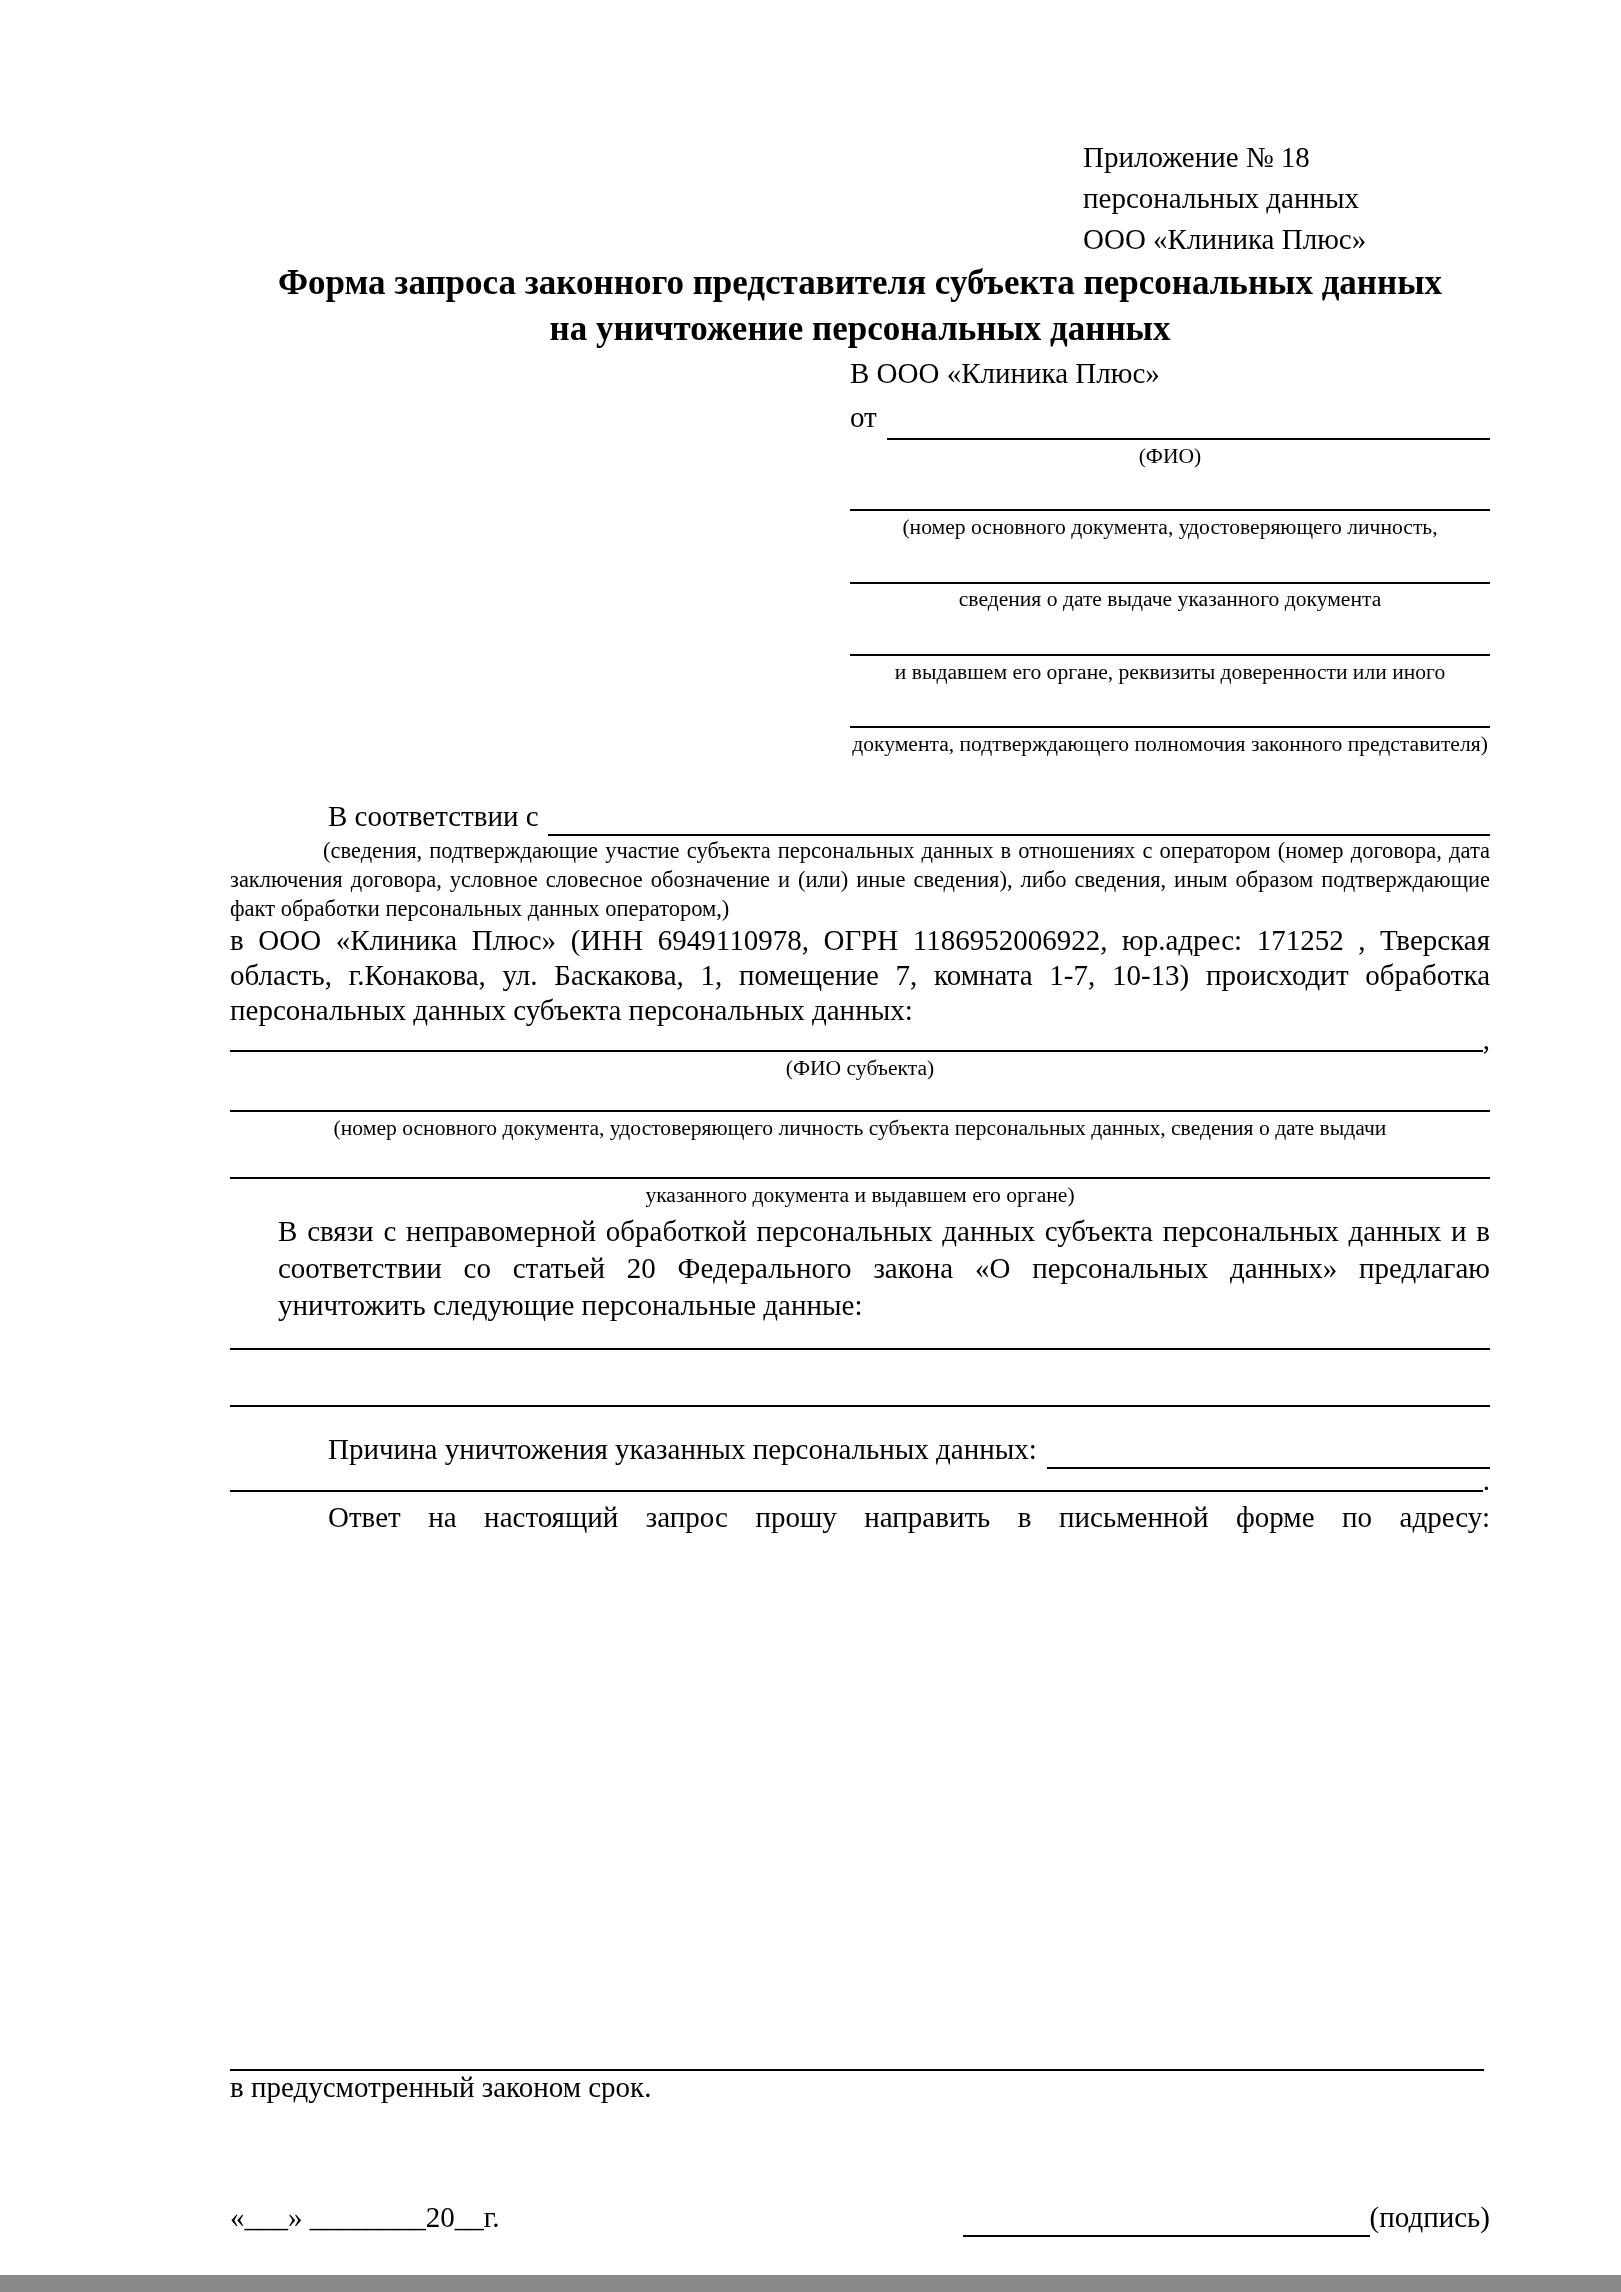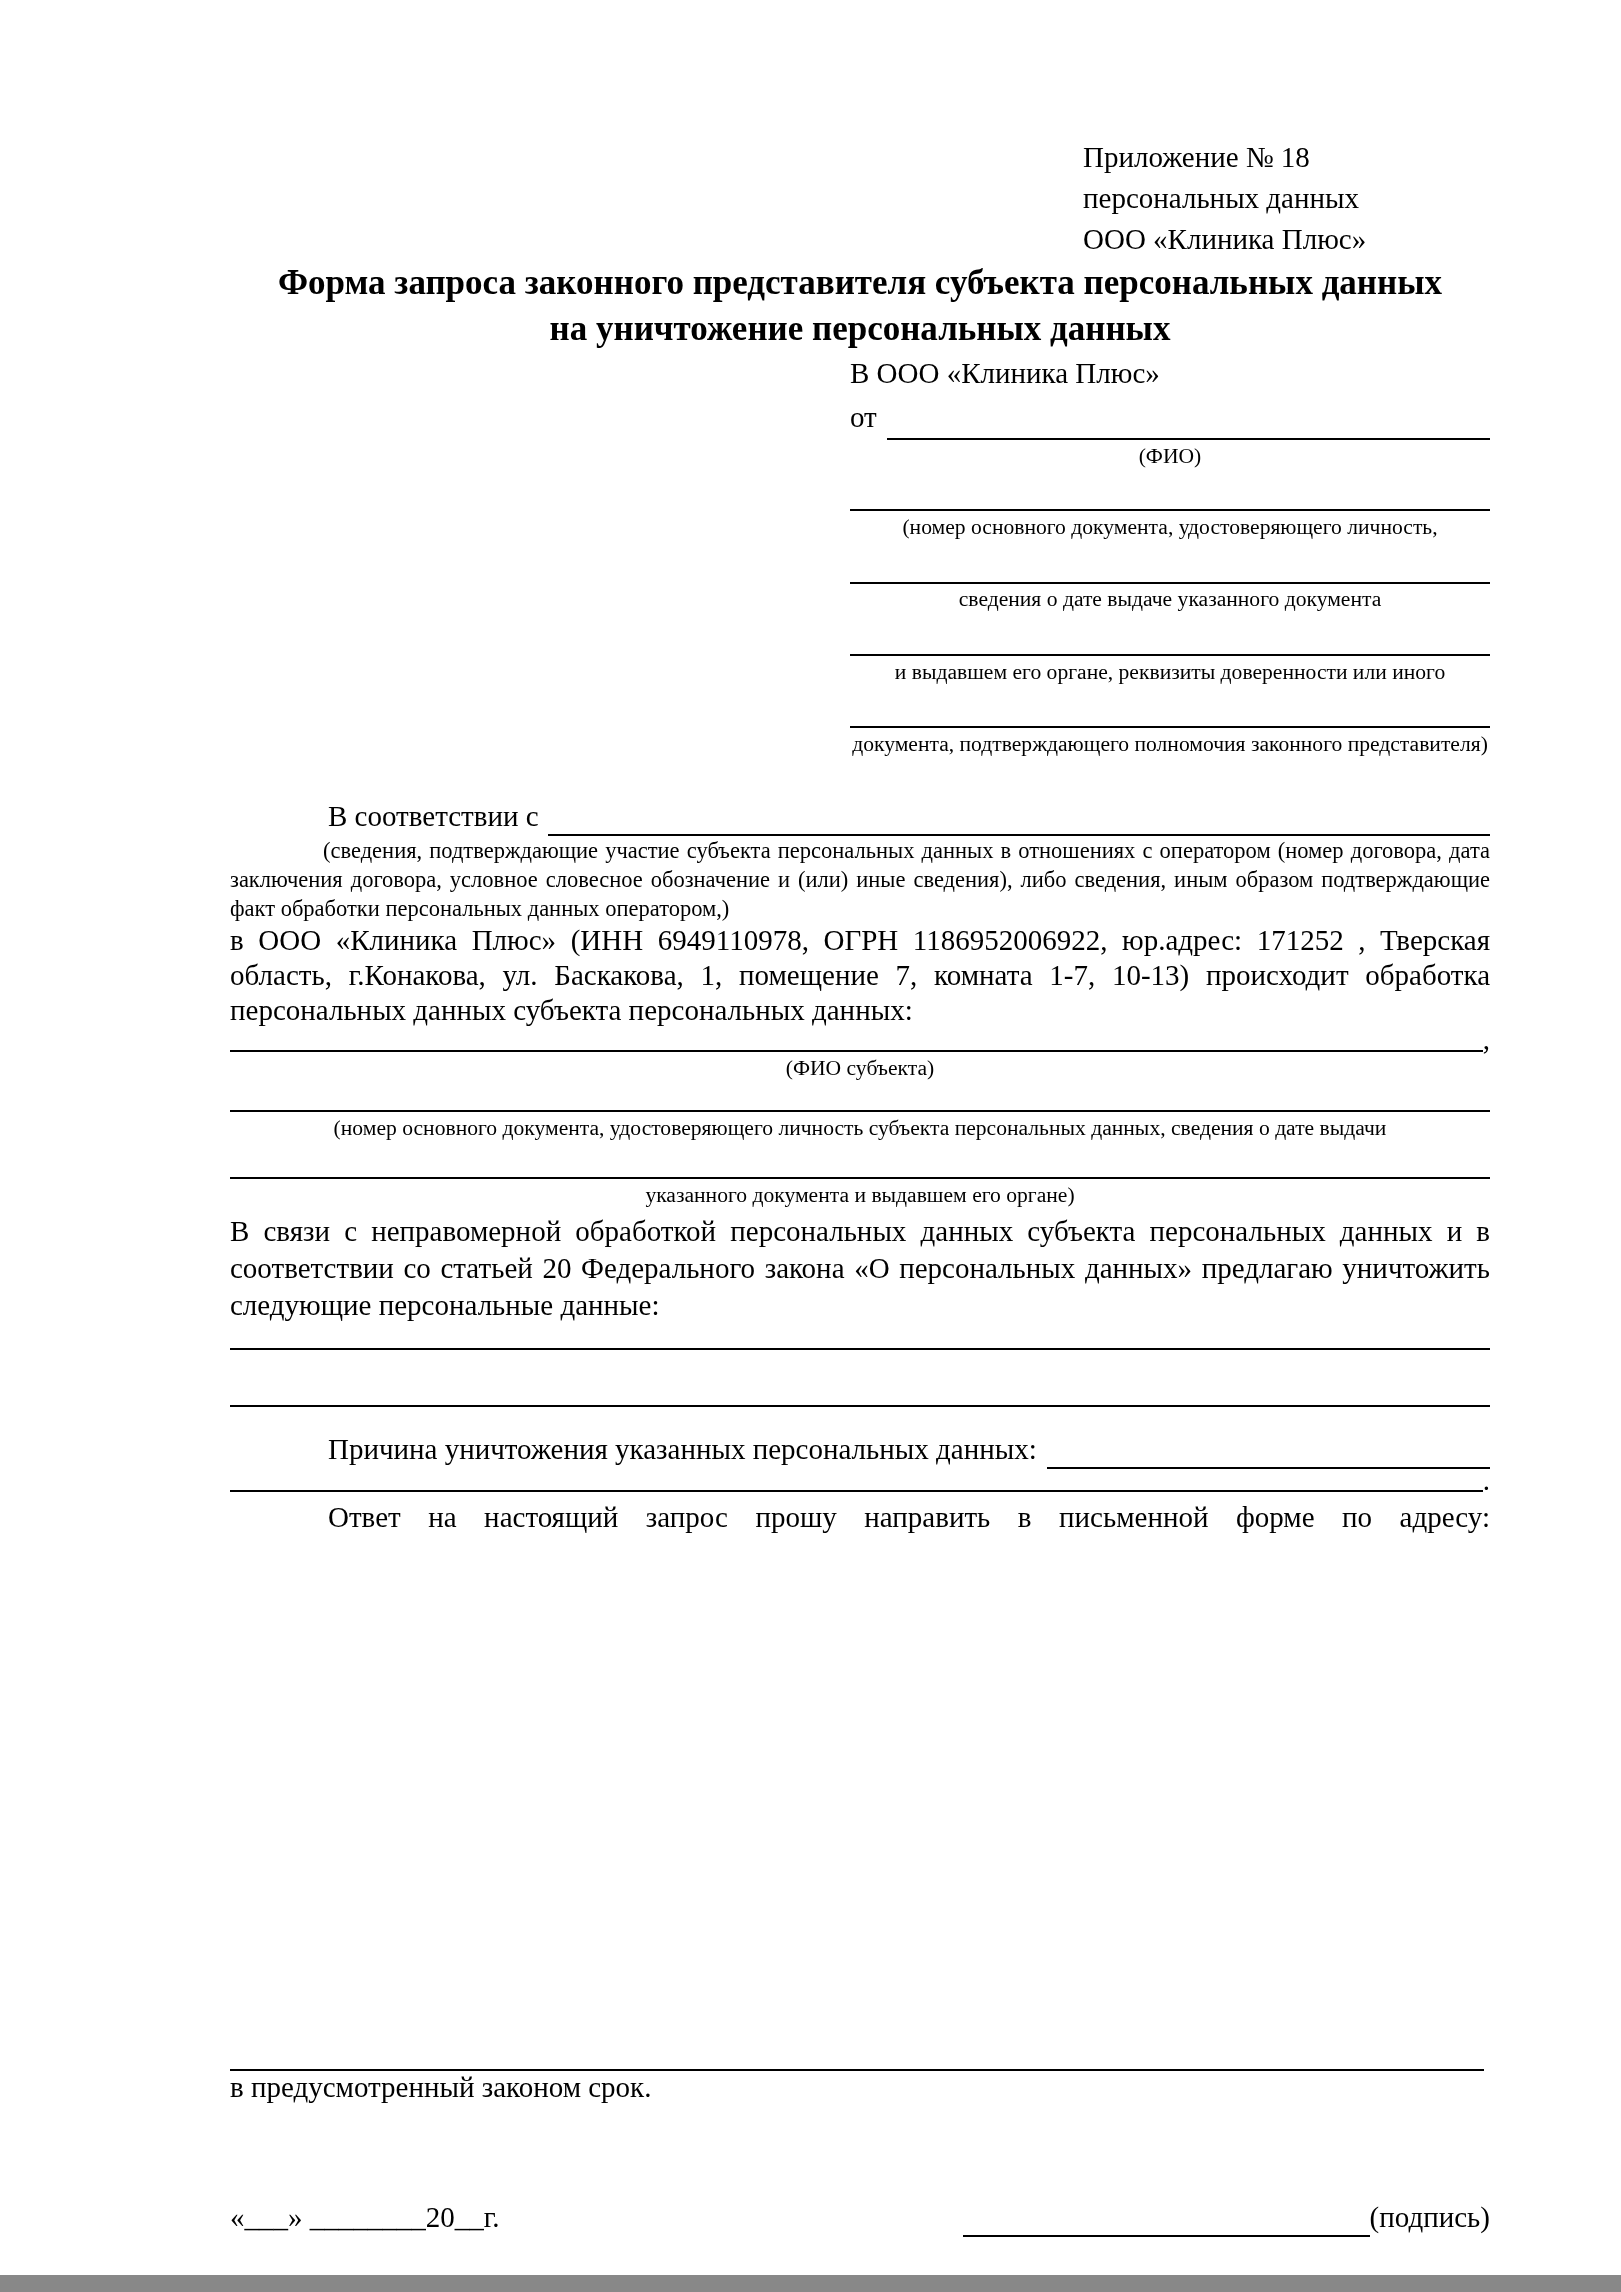--- a/index.html
+++ b/index.html
@@ -26,21 +26,21 @@
   .fill{flex:1 1 auto;border-bottom:2.9px solid #000;margin-left:9.8px;}
   .cap{font-size:21.6px;line-height:27.4px;text-align:center;margin-top:2.9px;}
   .u-row{border-bottom:2.9px solid #000;}
   .h40{height:39px;} .h41{height:40px;} .h24{height:23.5px;} .h28{height:27.4px;}
   .h36{height:35px;} .h56{height:55px;}
   
   .according-row{display:flex;font-size:29px;line-height:39px;margin-top:39px;}
   .according-row .lbl{white-space:pre;padding-left:98px;}
   .small-cap-para{font-size:22.5px;line-height:29px;text-align:justify;text-indent:93px;}
   .para{font-size:29px;line-height:35px;text-align:justify;}
-  .para.sp{line-height:37px;margin-top:3.9px;}
+  .para.sp{line-height:37px;margin-top:3.9px;margin-left:48px;}
   .comma-row{display:flex;align-items:flex-end;font-size:29px;line-height:23.5px;}
   .comma-row .fill{margin-left:0;}
   .comma-row .tail{white-space:pre;}
   .reason-row{display:flex;font-size:29px;line-height:39px;margin-top:23px;}
   .reason-row .lbl{white-space:pre;padding-left:98px;}
   .answer1{font-size:29px;line-height:35px;text-align:justify;text-align-last:justify;text-indent:98px;margin-top:7.8px;}
   .answer2{display:flex;font-size:29px;line-height:33px;flex-direction:column;}
   .answer2 .fill{flex:0 0 534px;margin-left:0;margin-right:5.9px;}
   .answer2 .lbl{white-space:pre;}
   

